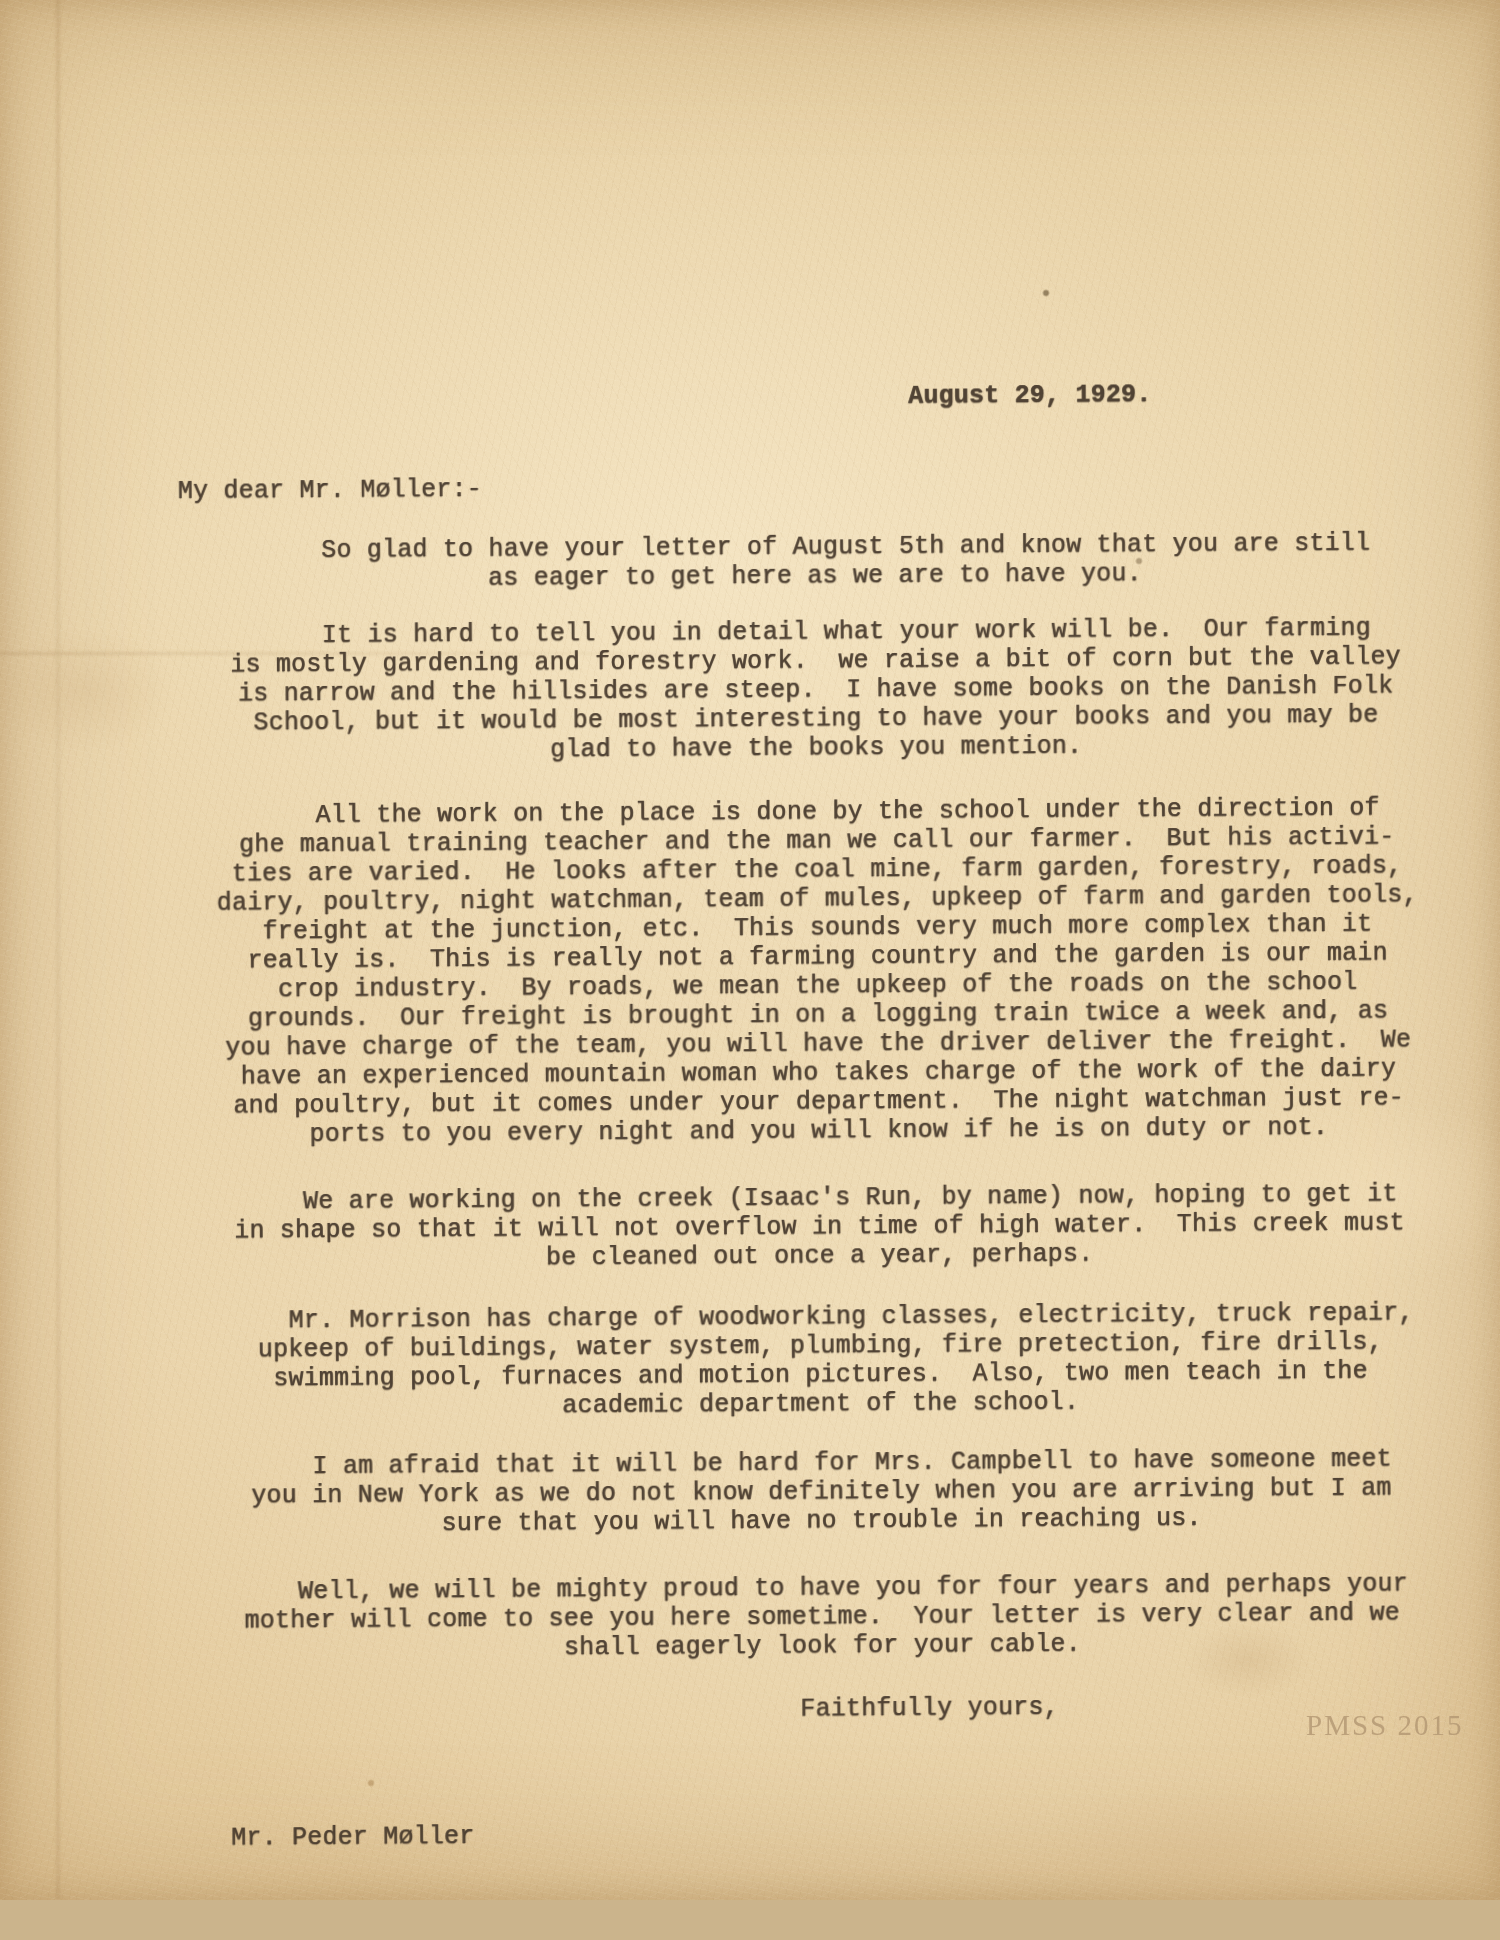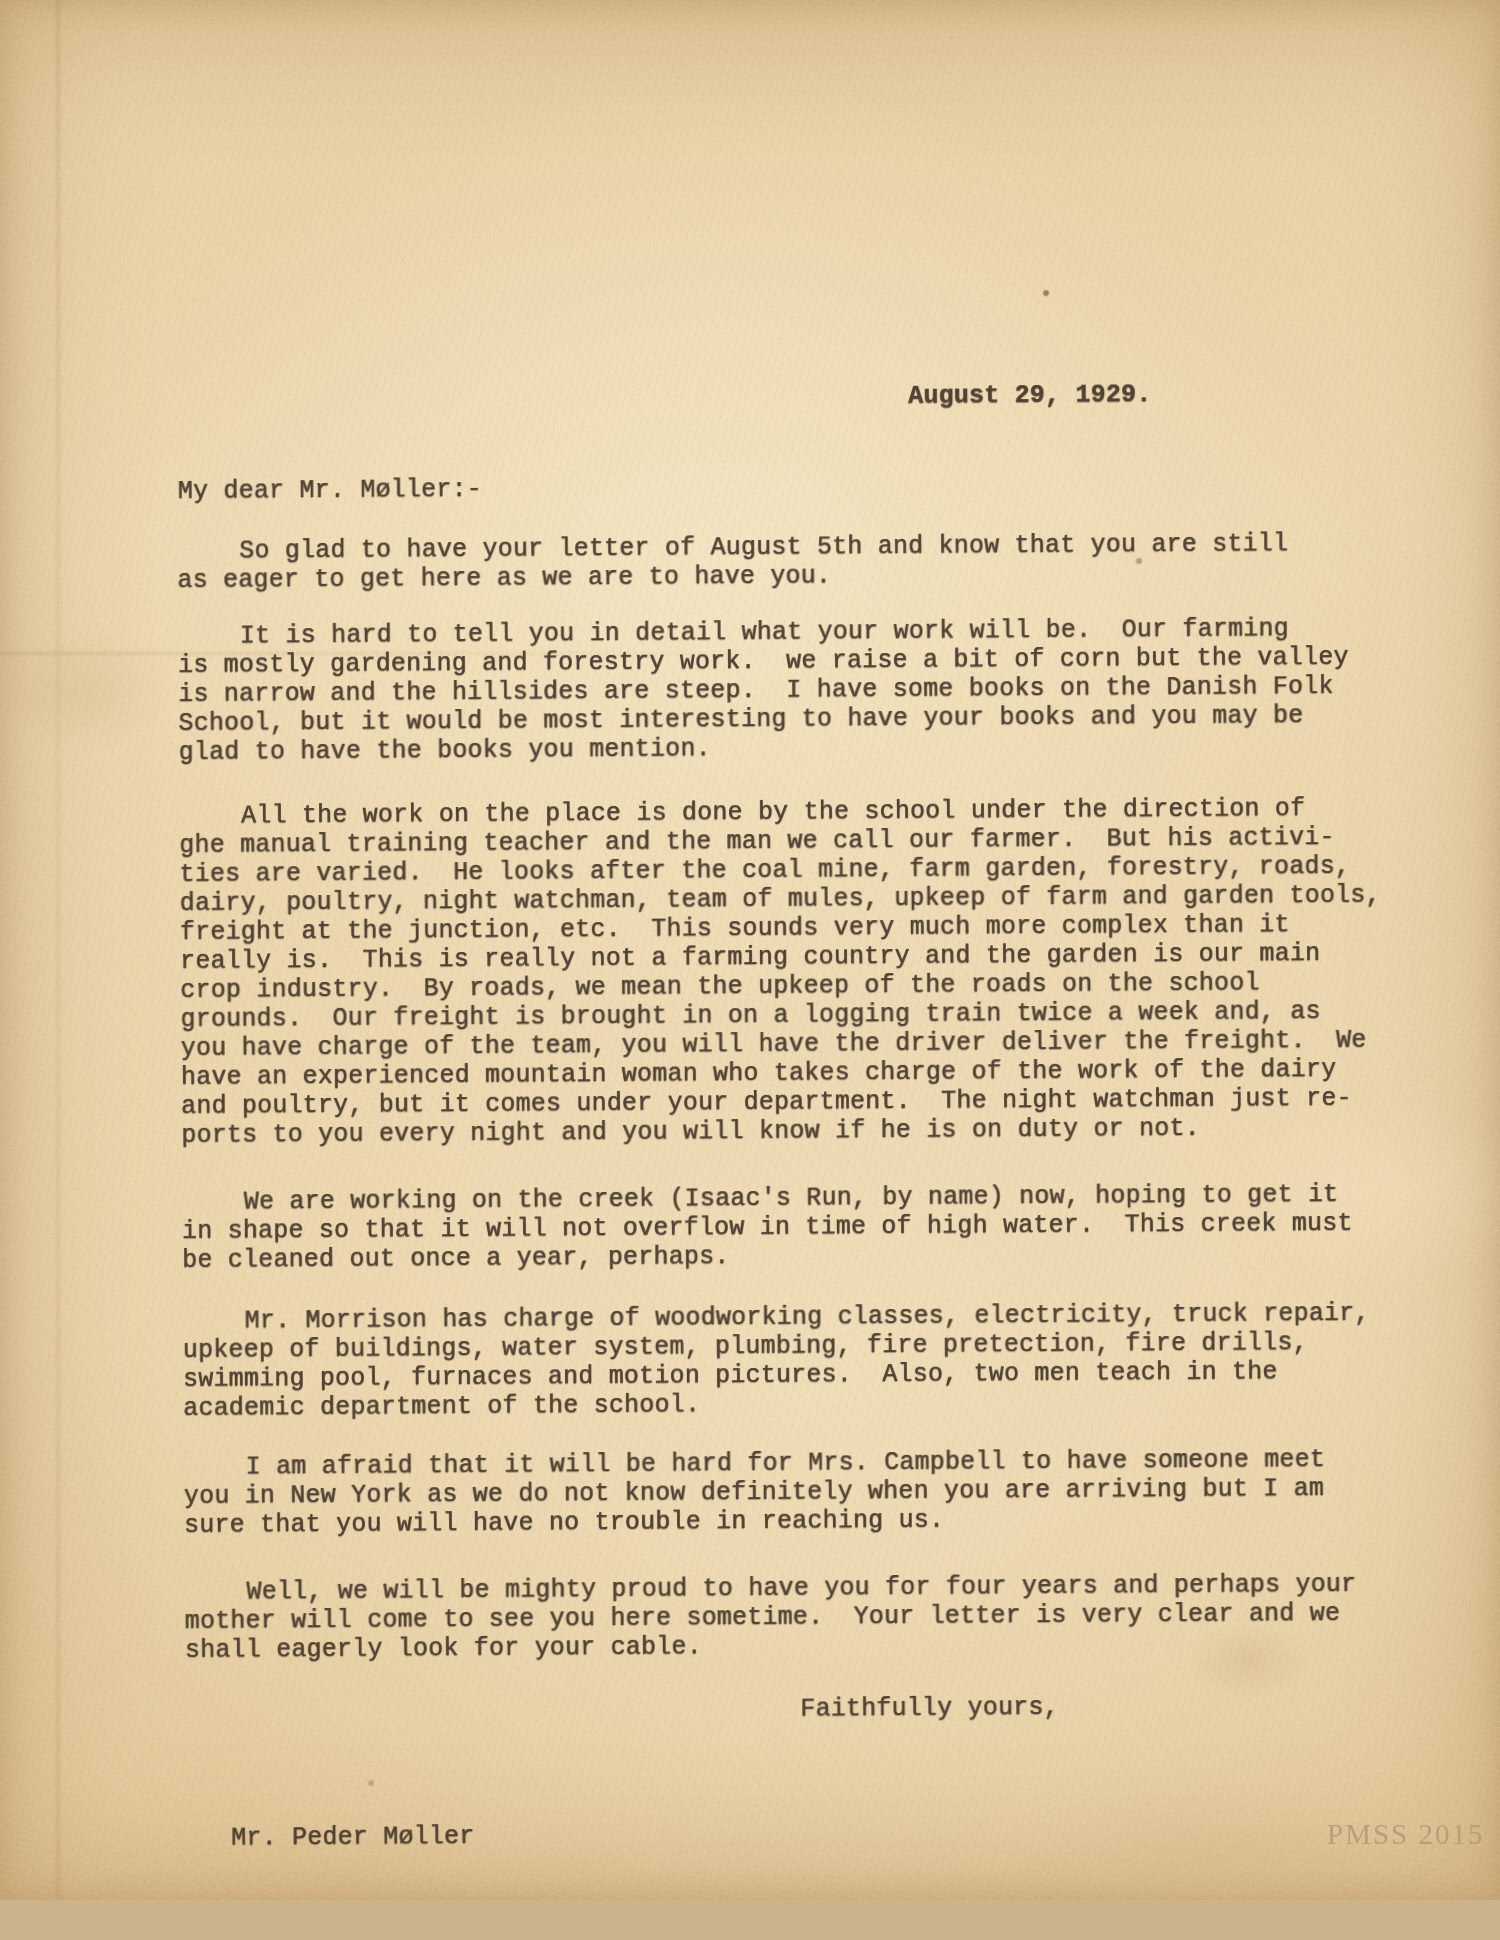--- a/index.html
+++ b/index.html
@@ -8,20 +8,21 @@
     width: 1500px;
     height: 1900px;
     overflow: hidden;
     background-color: #e9d2a8;
     background-image:
       radial-gradient(ellipse 900px 700px at 48% 30%, #f4e4c2 0%, rgba(244,228,194,0) 70%),
       radial-gradient(ellipse 1000px 900px at 55% 72%, #efddb8 0%, rgba(239,221,184,0) 75%),
       linear-gradient(180deg, #e6cfa3 0%, #ecd8b0 28%, #ead4ab 70%, #e2c89a 100%);
     box-shadow: inset 0 0 140px rgba(163,124,74,0.45), inset 0 0 30px rgba(150,110,60,0.30);
     font-family: "Liberation Mono", "DejaVu Sans Mono", monospace;
+    text-align: center;
   }
   .texture {
     position: absolute; inset: 0; pointer-events: none;
     background-image:
       radial-gradient(circle at 1046px 293px, rgba(80,60,30,0.55) 0 2px, rgba(80,60,30,0) 4px),
       radial-gradient(circle at 1139px 561px, rgba(90,68,38,0.40) 0 2px, rgba(90,68,38,0) 4px),
       radial-gradient(circle at 371px 1783px, rgba(140,95,40,0.35) 0 2px, rgba(140,95,40,0) 4px),
       radial-gradient(ellipse 90px 55px at 1248px 1660px, rgba(172,132,82,0.16), rgba(172,132,82,0) 70%),
       radial-gradient(ellipse 130px 90px at 85px 690px, rgba(180,140,90,0.14), rgba(180,140,90,0) 70%),
       radial-gradient(ellipse 220px 130px at 1385px 1190px, rgba(250,232,198,0.28), rgba(250,232,198,0) 70%),
@@ -67,25 +68,24 @@
   .p1 { top: 533px; }
   .p2 { top: 618px; }
   .p3 { top: 798px; }
   .p4 { top: 1184px; }
   .p5 { top: 1303px; }
   .p6 { top: 1449px; }
   .p7 { top: 1574px; }
   .closing { left: 795px; top: 1695px; }
   .sig { left: 225px; top: 1760px; line-height: 30px; }
   .watermark {
-    position: absolute; left: 1306px; top: 1818px;
+    position: absolute; left: 1306px; top: 1709px;
     font-family: "Liberation Serif", "DejaVu Serif", serif;
     font-size: 29px; letter-spacing: 2px;
     color: rgba(178,150,114,0.80);
-    margin-left: 21px;
   }
 </style>
 </head>
 <body>
 
 <div class="page">
   <div class="texture"></div>
   <div class="crease crease-v"></div>
   <div class="crease crease-h"></div>
 

